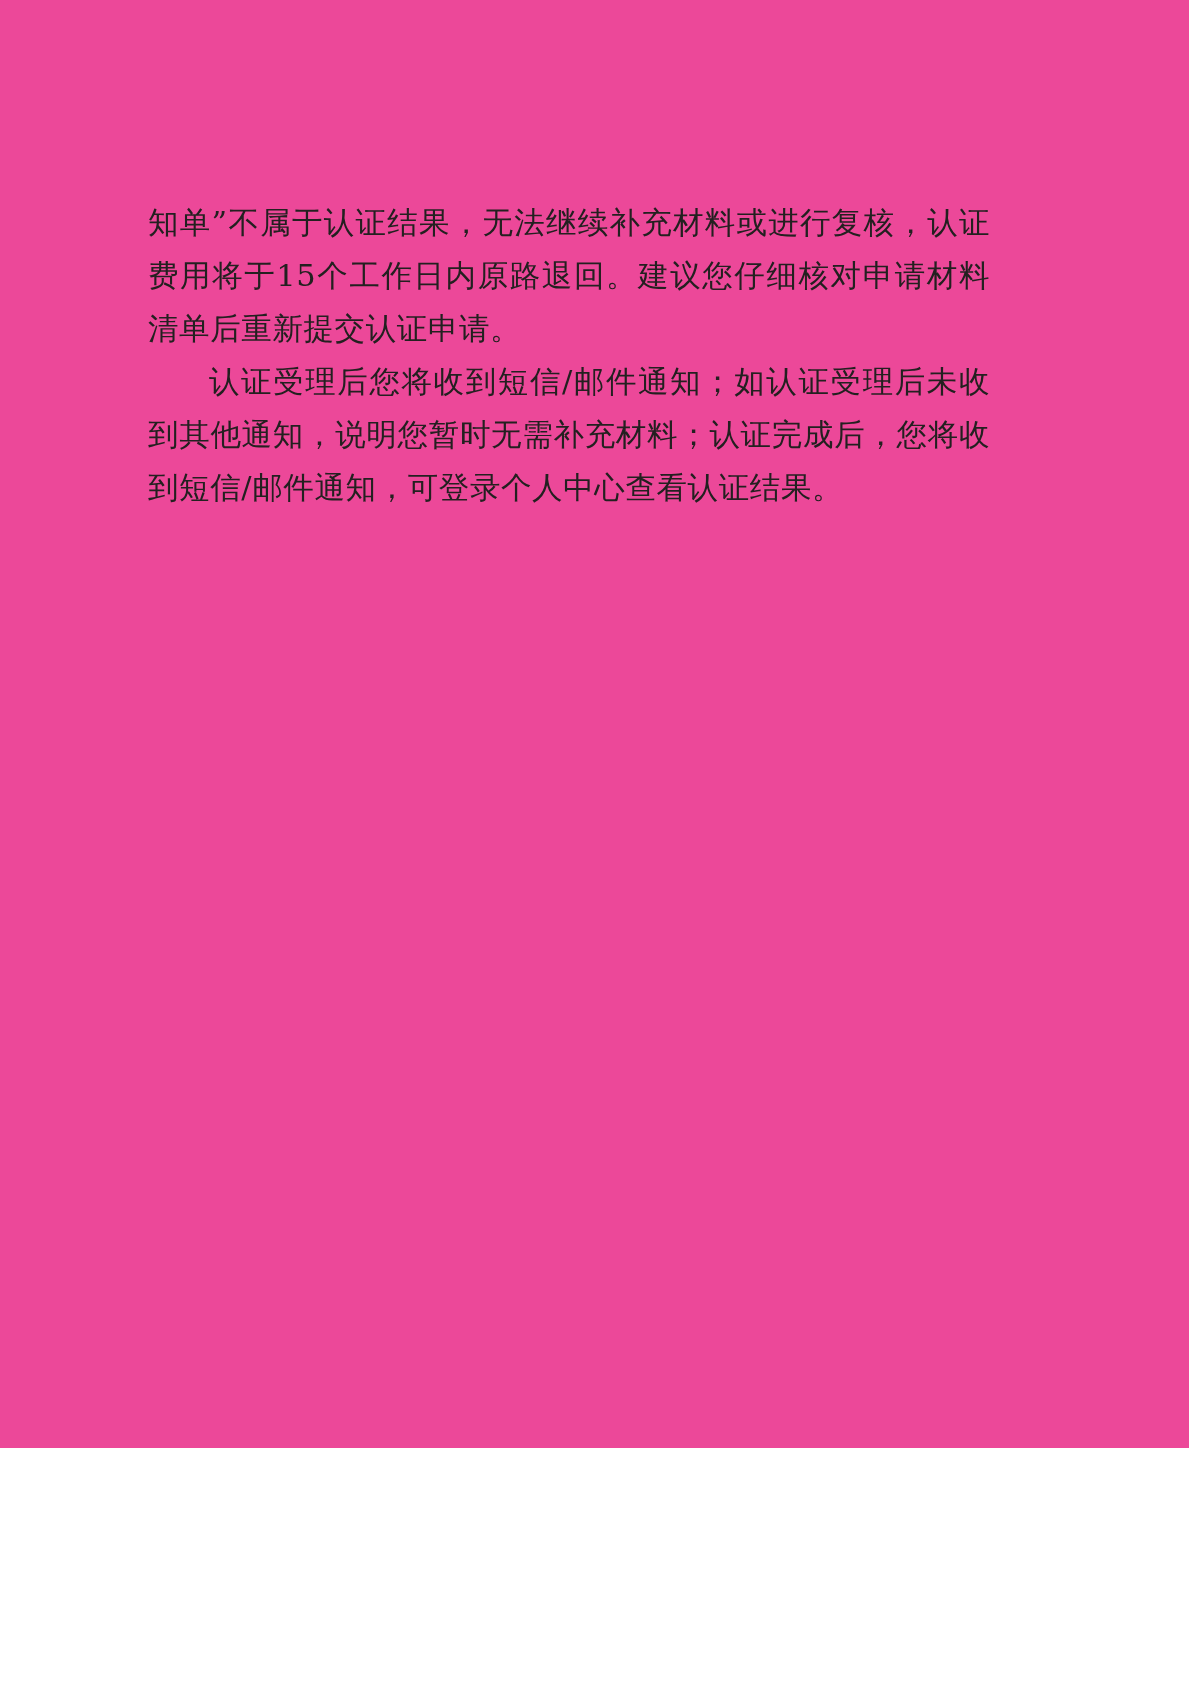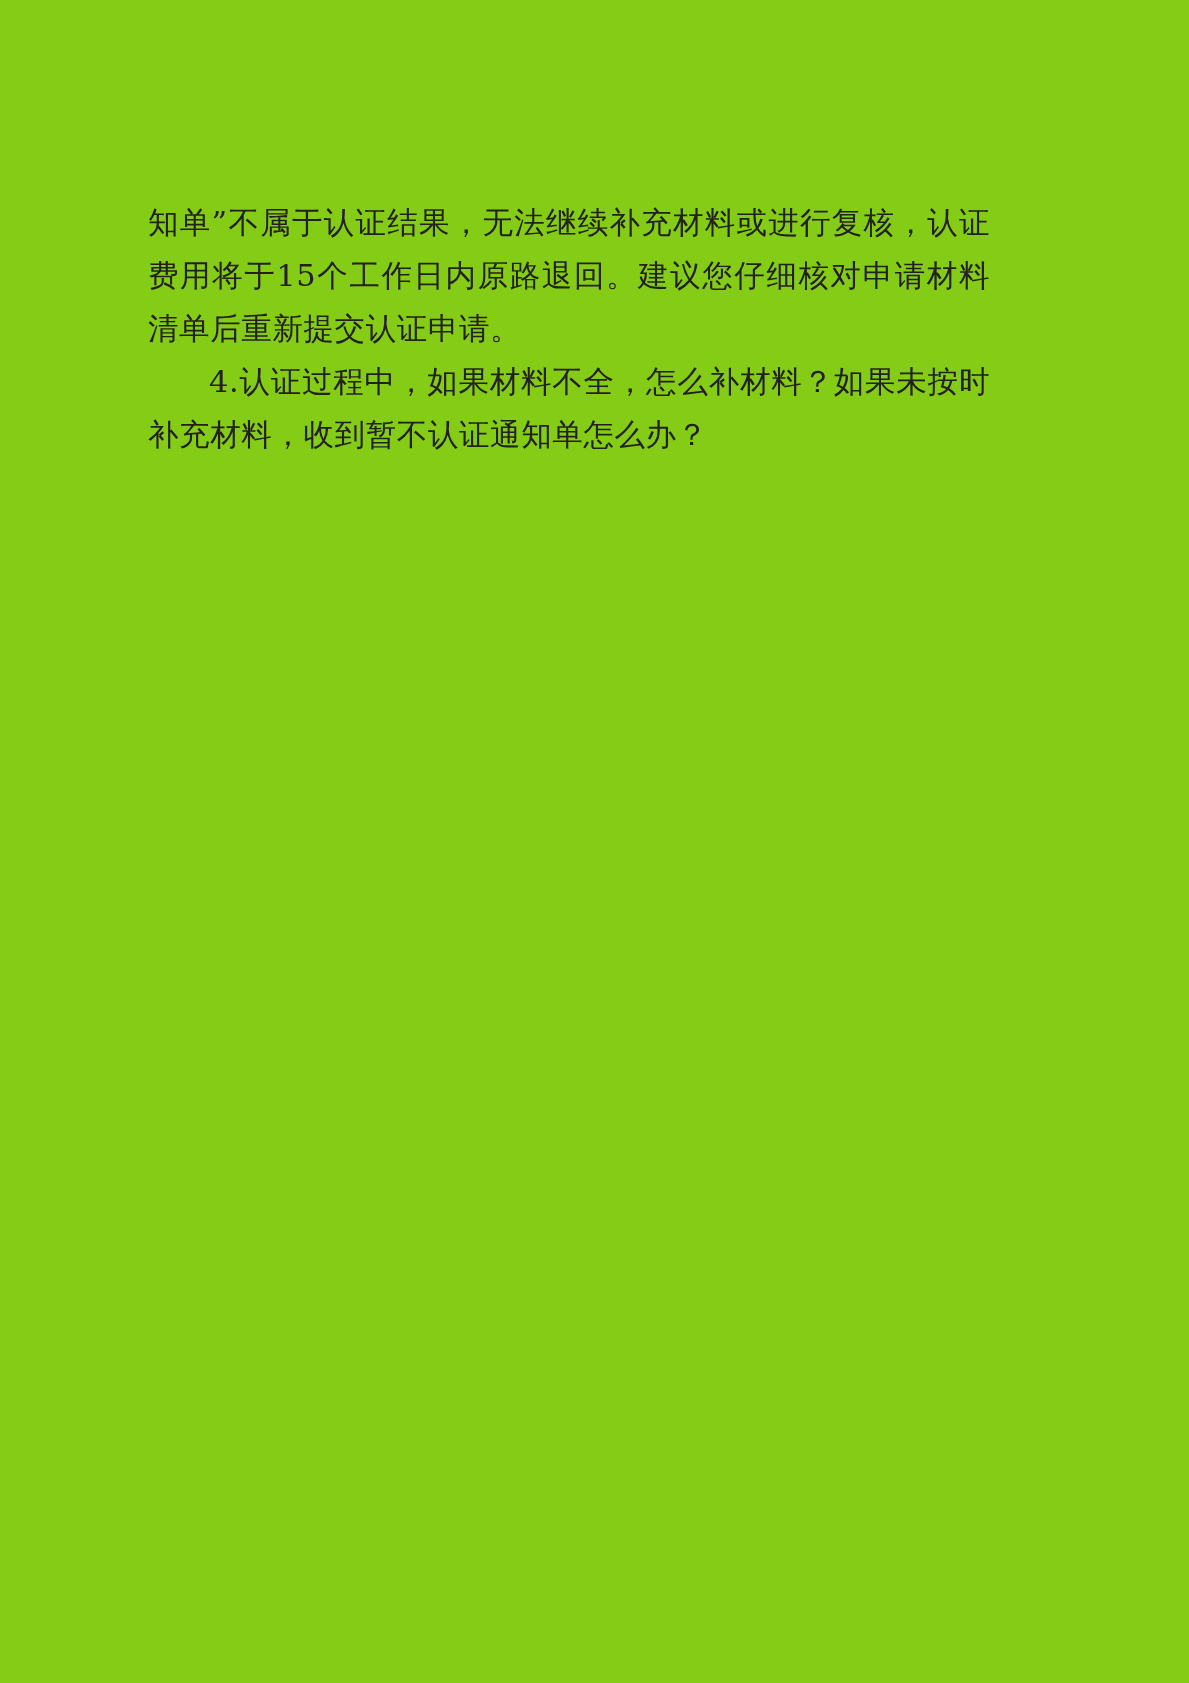--- a/index.html
+++ b/index.html
@@ -10,22 +10,22 @@
   body {
     width: 1189px;
     height: 1683px;
     font-family: "DejaVu Serif", "Liberation Serif", serif;
     color: #221f1f;
     overflow: hidden;
   }
   .page {
     position: relative;
     width: 1189px;
-    height: 1683px;
-    background: #84cc16;
+    height: 1448px;
+    background: #ec4899;
     box-sizing: border-box;
   }
   .text-column {
     position: absolute;
     left: 148px;
     top: 196px;
     width: 842px;
   }
   .para {
     margin: 0 0 0 0;
@@ -40,15 +40,15 @@
   .para.indent {
     text-indent: 61px;
   }
 </style>
 </head>
 <body>
 
 <div class="page">
   <div class="text-column">
     <p class="para">知单”不属于认证结果，无法继续补充材料或进行复核，认证费用将于15个工作日内原路退回。建议您仔细核对申请材料清单后重新提交认证申请。</p>
-    <p class="para indent">4.认证过程中，如果材料不全，怎么补材料？如果未按时补充材料，收到暂不认证通知单怎么办？</p>
+    <p class="para indent">认证受理后您将收到短信/邮件通知；如认证受理后未收到其他通知，说明您暂时无需补充材料；认证完成后，您将收到短信/邮件通知，可登录个人中心查看认证结果。</p>
   </div>
 </div>
 
 </body></html>

